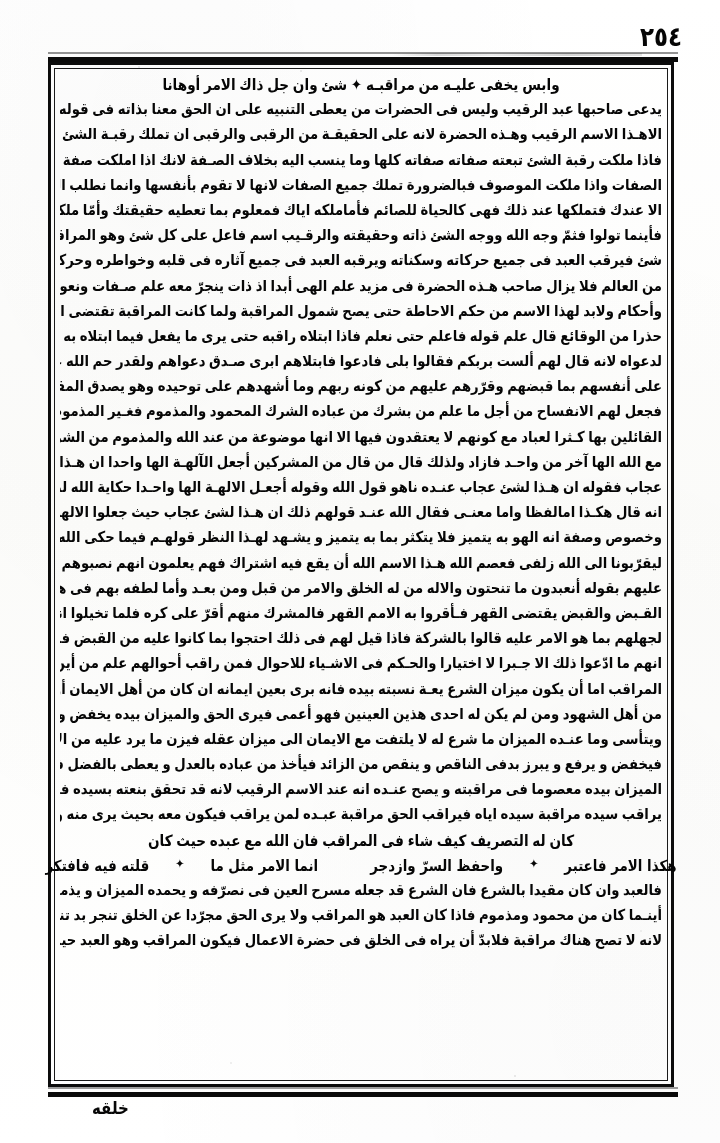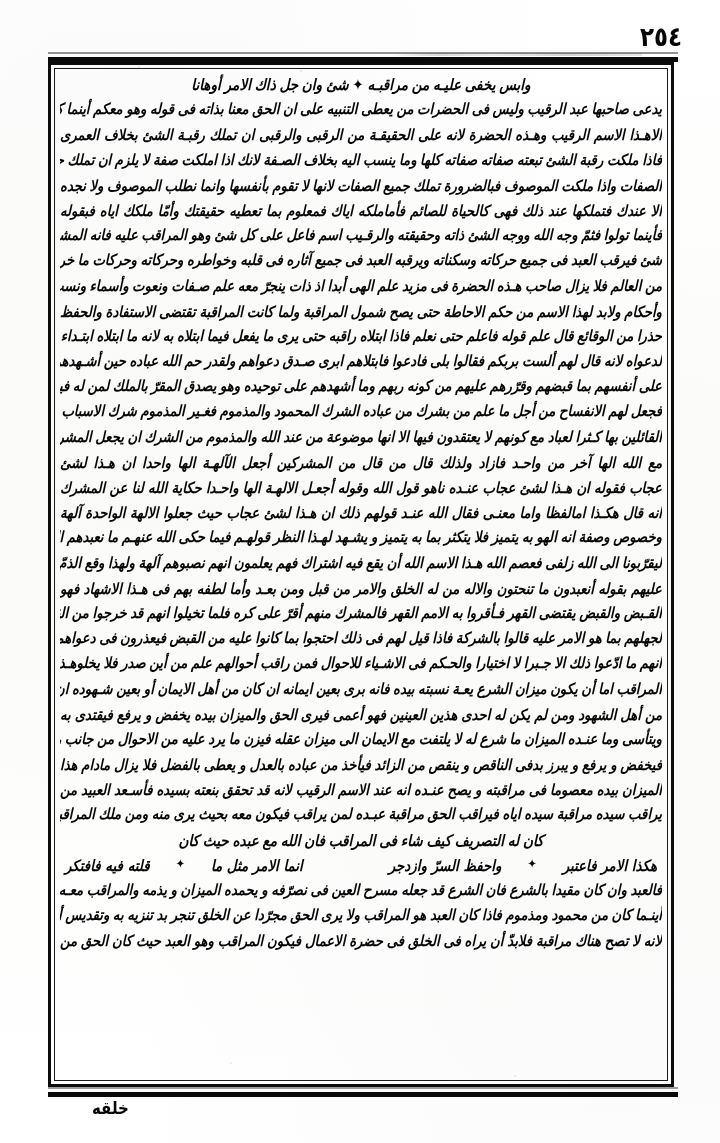--- a/index.html
+++ b/index.html
@@ -119,21 +119,20 @@
   
   .textblock {
     position: absolute;
     left: 60px;
     top: 72px;
     width: 602px;
     height: 1008px;
     direction: rtl;
     text-align: justify;
     color: #060606;
-    font-style: italic;
   }
 
   .line {
     font-family: "DejaVu Sans", sans-serif;
     font-size: 13.2px;
     line-height: 25.2px;
     height: 25.2px;
     letter-spacing: -0.4px;
     word-spacing: -1px;
     white-space: nowrap;

